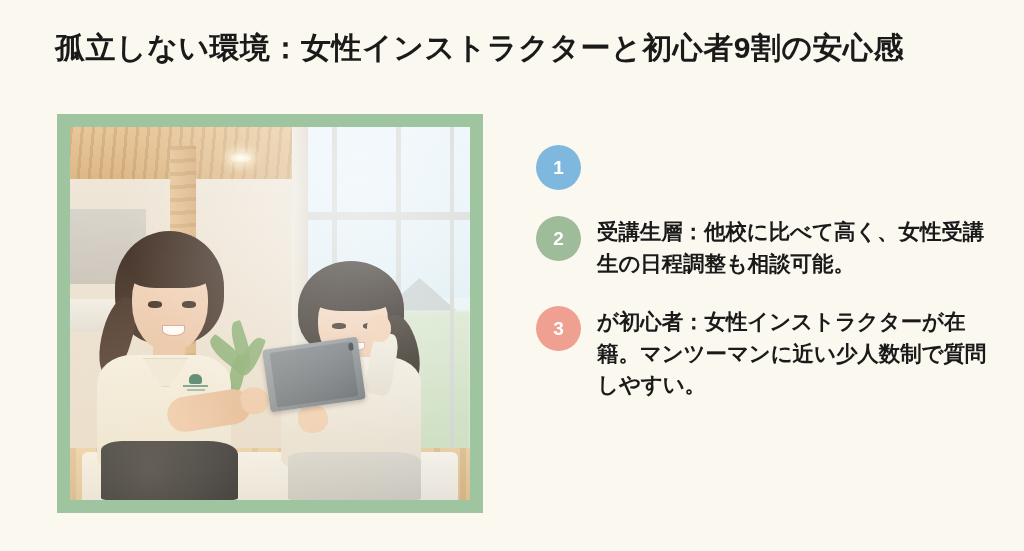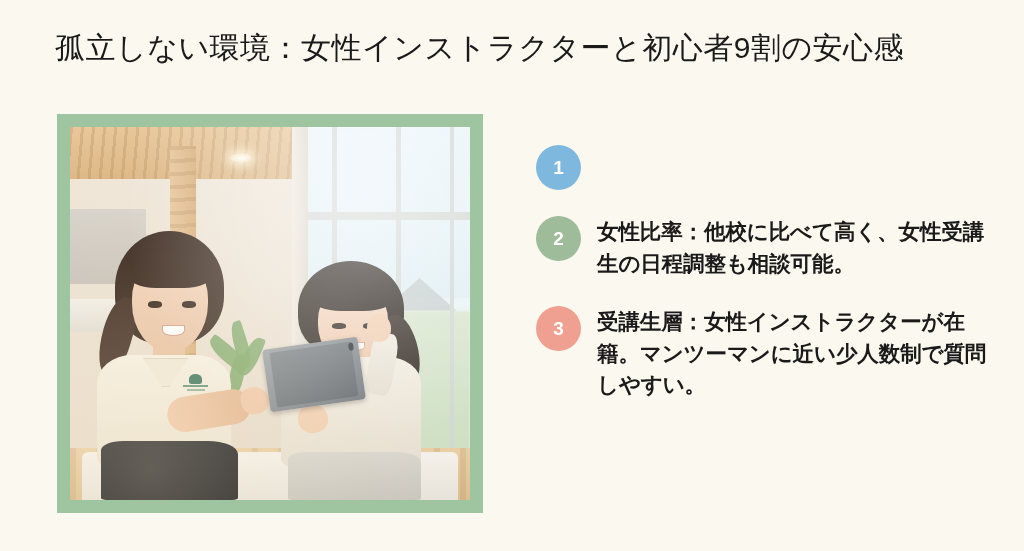--- a/index.html
+++ b/index.html
@@ -17,21 +17,21 @@
     position: relative;
   }
 
   
   .slide-title {
     position: absolute;
     left: 55px;
     top: 28px;
     width: 930px;
     font-size: 30px;
-    font-weight: normal;
+    font-weight: bold;
     letter-spacing: 0.5px;
     color: #1a1a1a;
     white-space: nowrap;
     line-height: 1.35;
   }
 
   
   .photo-frame {
     position: absolute;
     left: 57px;
@@ -413,23 +413,23 @@
   <div class="bullet-row">
     <div class="badge" style="background: rgb(127, 184, 222);">
       <span>1</span>
     </div>
   </div>
 
   <div class="bullet-row">
     <div class="badge" style="background: rgb(159, 188, 154);">
       <span>2</span>
     </div>
-    <div class="bullet-text">女性比率：他校に比べて高く、女性受講生の日程調整も相談可能。</div>
+    <div class="bullet-text">受講生層：他校に比べて高く、女性受講生の日程調整も相談可能。</div>
   </div>
 
   <div class="bullet-row">
     <div class="badge" style="background: rgb(240, 160, 144);">
       <span>3</span>
     </div>
-    <div class="bullet-text">受講生層：女性インストラクターが在籍。マンツーマンに近い少人数制で質問しやすい。</div>
+    <div class="bullet-text">が初心者：女性インストラクターが在籍。マンツーマンに近い少人数制で質問しやすい。</div>
   </div>
 
 </div>
 
 </body></html>

